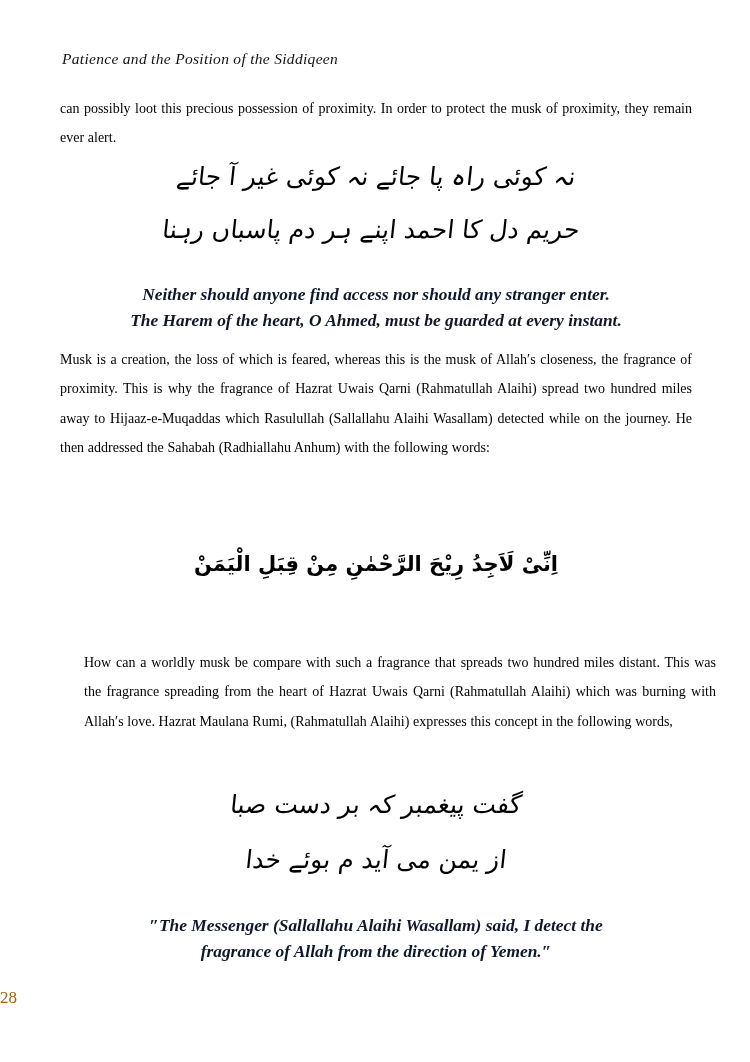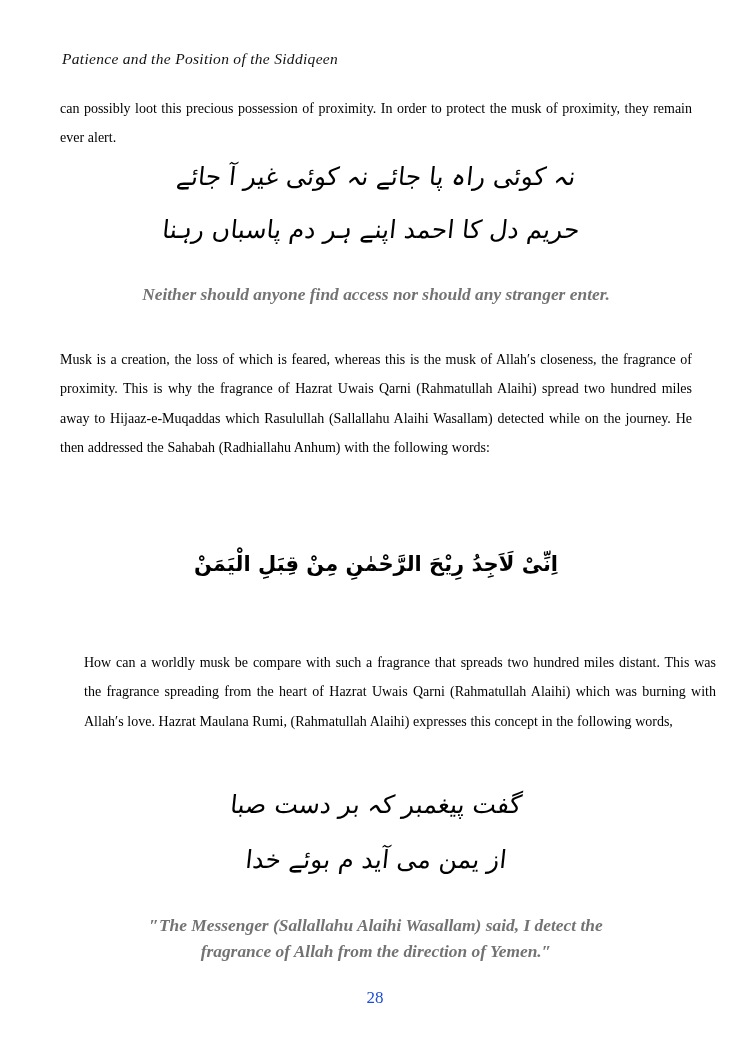--- a/index.html
+++ b/index.html
@@ -78,33 +78,32 @@
     white-space: nowrap;
   }
 
   
   .translation {
     text-align: center;
     font-style: italic;
     font-weight: bold;
     font-size: 17.4px;
     line-height: 26px;
-    color: #737373;
+    color: #0f172a;
   }
   .translation .tline { display: block; white-space: nowrap; }
 
   
   .folio {
     position: absolute;
     left: 0;
     top: 988px;
     width: 750px;
-    text-align: center;
     font-size: 17px;
-    color: #1d4ed8;
+    color: #a16207;
   }
 
   
   .blk { position: absolute; left: 60px; width: 632px; }
 </style>
 </head>
 <body>
 
 <div class="page">
 
@@ -114,20 +113,21 @@
     <p class="body-par">can possibly loot this precious possession of proximity. In order to protect the musk of proximity, they remain ever alert.</p>
   </div>
 
   <div class="blk nastaliq-block" style="top:158px;">
     <div class="nastaliq-line">نہ کوئی راہ پا جائے نہ کوئی غیر آ جائے</div>
     <div class="nastaliq-line shift-right" style="margin-top:14px;">حریم دل کا احمد اپنے ہر دم پاسباں رہنا</div>
   </div>
 
   <div class="blk translation" style="top:281px;">
     <span class="tline">Neither should anyone find access nor should any stranger enter.</span>
+    <span class="tline">The Harem of the heart, O Ahmed, must be guarded at every instant.</span>
   </div>
 
   <div class="blk" style="top:345px;">
     <p class="body-par">Musk is a creation, the loss of which is feared, whereas this is the musk of Allah′s closeness, the fragrance of proximity. This is why the fragrance of Hazrat Uwais Qarni (Rahmatullah Alaihi) spread two hundred miles away to Hijaaz-e-Muqaddas which Rasulullah (Sallallahu Alaihi Wasallam) detected while on the journey. He then addressed the Sahabah (Radhiallahu Anhum) with the following words:</p>
   </div>
 
   <div class="blk arabic-line" style="top:548px;">
     <span>اِنِّىْ لَاَجِدُ رِيْحَ الرَّحْمٰنِ مِنْ قِبَلِ الْيَمَنْ</span>
   </div>
 

